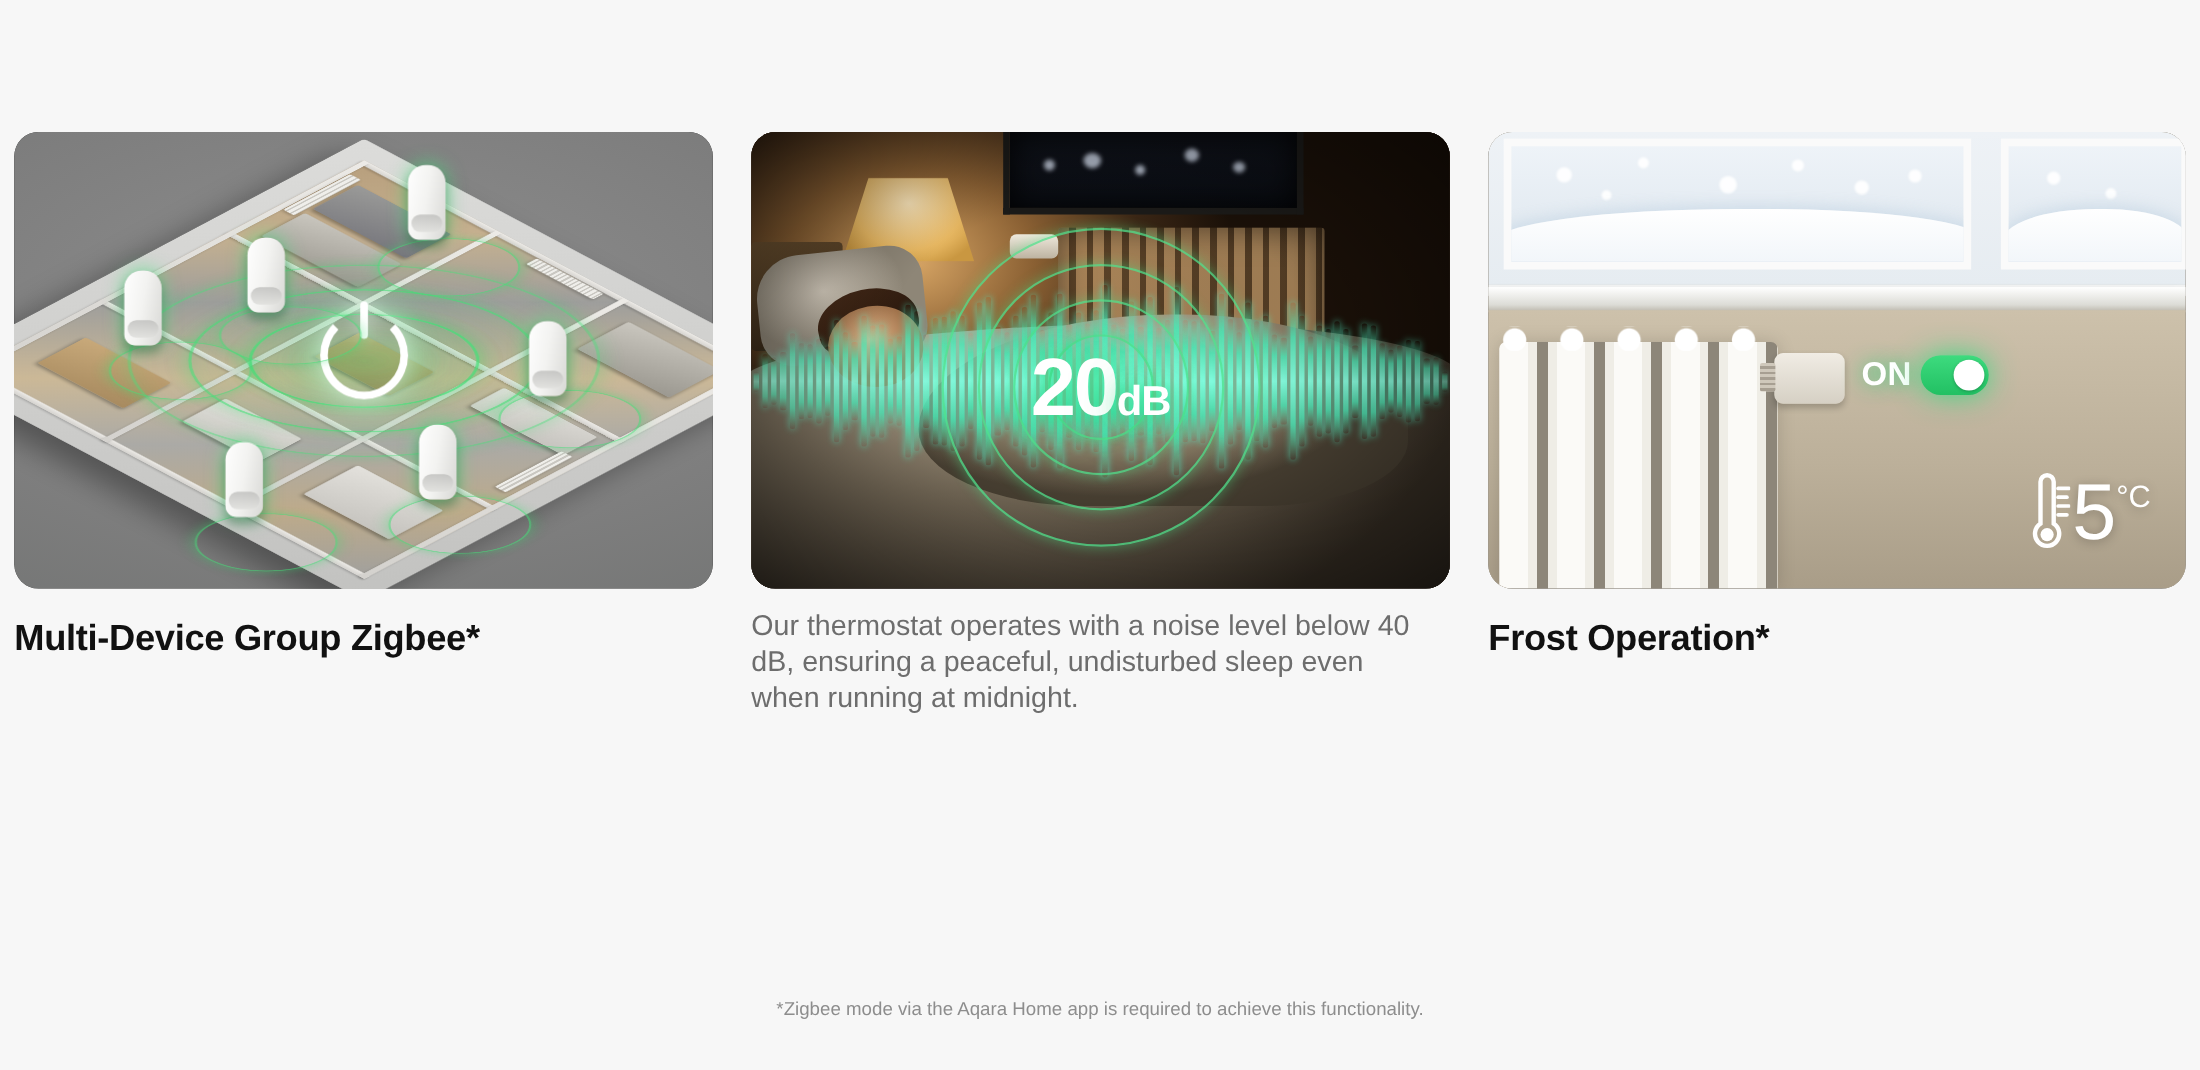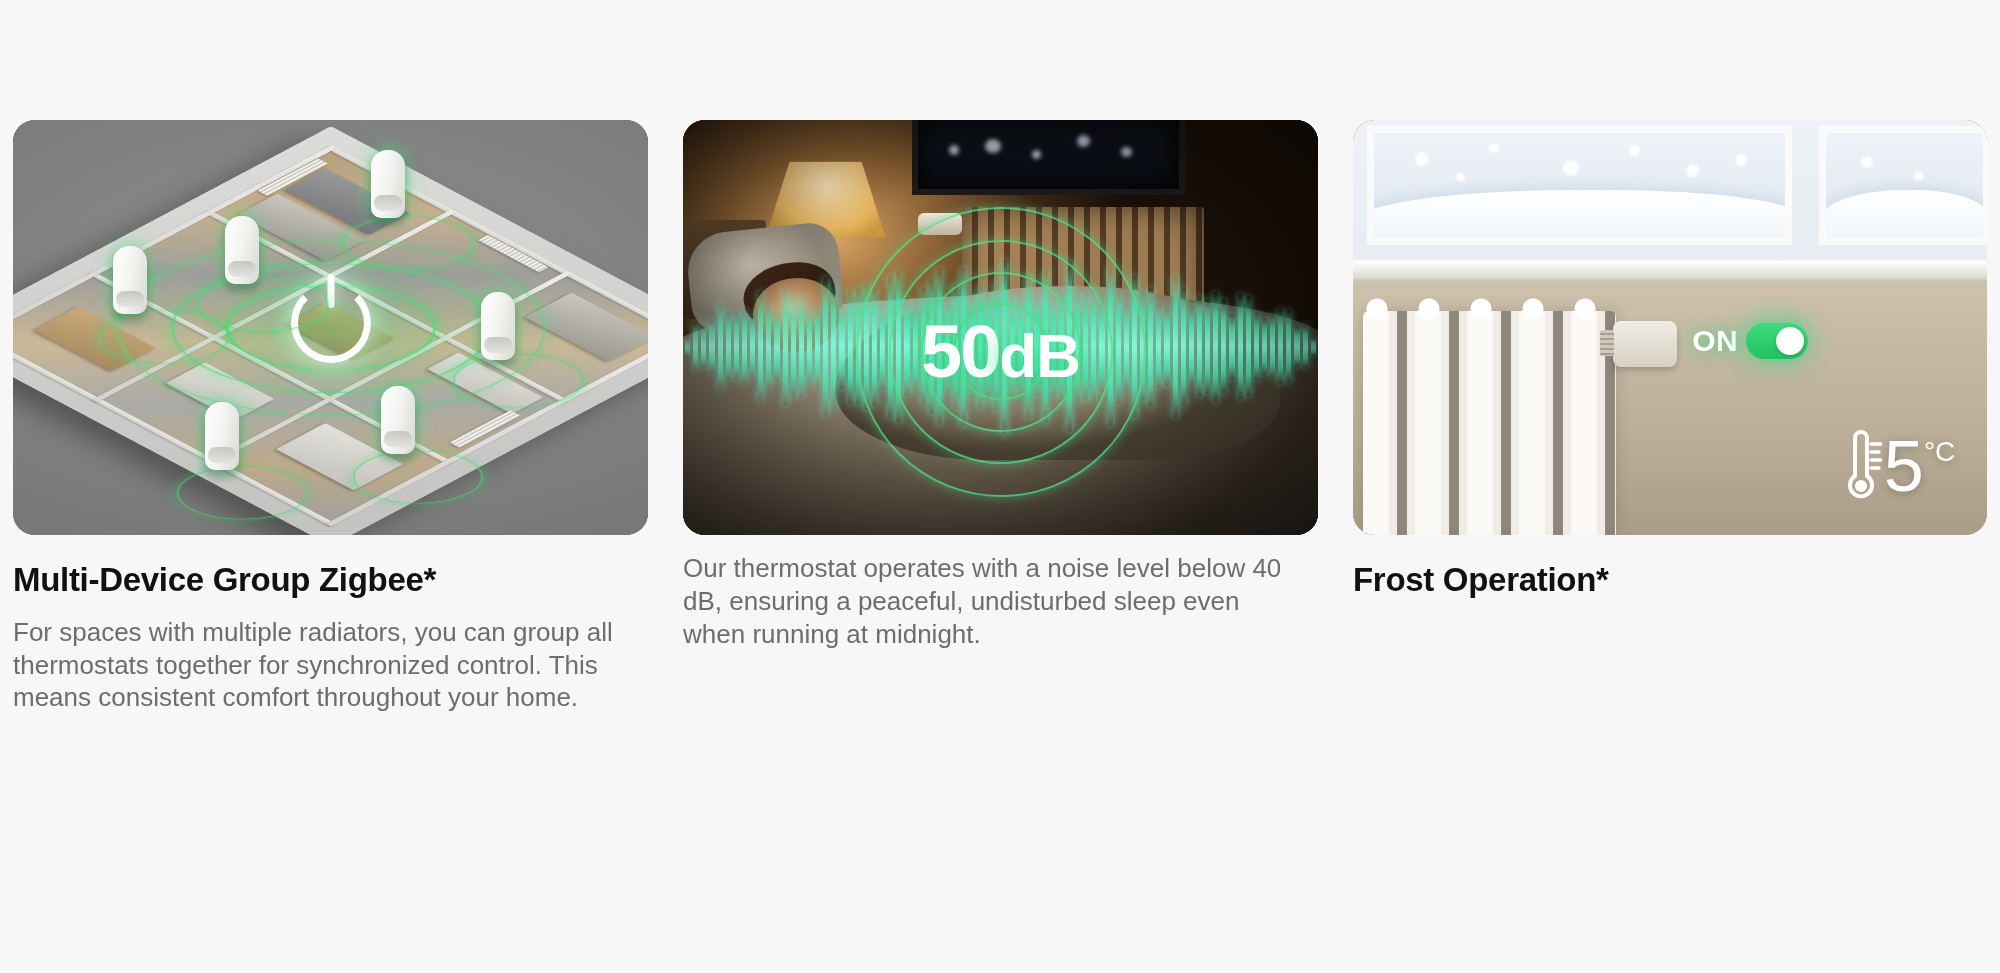--- a/index.html
+++ b/index.html
@@ -284,21 +284,21 @@
     left: 50%; top: 56%;
     transform: translate(-50%,-50%);
     color: #ffffff;
     font-weight: 700;
     letter-spacing: -2px;
     text-shadow: 0 0 22px rgba(40,220,130,.85), 0 0 46px rgba(40,200,120,.55);
     white-space: nowrap;
     font-size: 74px;
     line-height: 1;
   }
-  .db-label .unit { font-size: 62px; letter-spacing: -1px; }
+  .db-label .unit { font-size: 38px; letter-spacing: -1px; }
 
   
   .frost { position: absolute; inset: 0; background: #cfc3ae; }
   .fr-window {
     position: absolute;
     left: 0; top: 0; width: 100%; height: 36%;
     background: linear-gradient(180deg,#eef2f6 0%, #e6ecf1 100%);
     border-bottom: 10px solid #f3f4f4;
   }
   .fr-pane {
@@ -482,21 +482,20 @@
 
           <div class="trv" style="left:100px; top:126px;"></div>
           <div class="trv" style="left:212px; top:96px;"></div>
           <div class="trv" style="left:358px; top:30px;"></div>
           <div class="trv" style="left:468px; top:172px;"></div>
           <div class="trv" style="left:192px; top:282px;"></div>
           <div class="trv" style="left:368px; top:266px;"></div>
         </div>
       </div>
       <div class="feature-title">Multi-Device Group Zigbee*</div>
-      <div class="feature-desc">For spaces with multiple radiators, you can group all thermostats together for synchronized control. This means consistent comfort throughout your home.</div>
     </div>
 
     <div class="feature-card">
       <div class="media">
         <div class="bedroom">
           <div class="bd-wall"></div>
           <div class="bd-window">
             <i style="left:12%;top:36%;width:10px;height:10px;"></i>
             <i style="left:26%;top:28%;width:16px;height:14px;"></i>
             <i style="left:44%;top:44%;width:9px;height:9px;"></i>
@@ -598,21 +597,21 @@
           </div>
 
         <div class="sonar">
           <span style="width:96px;height:96px;"></span>
           <span style="width:160px;height:160px;"></span>
           <span style="width:224px;height:224px;"></span>
           <span style="width:290px;height:290px;"></span>
         </div>
 
         <div class="db-label">
-          <span>50</span><span class="unit">dB</span>
+          <span>20</span><span class="unit">dB</span>
         </div>
       </div>
       <div class="feature-desc">Our thermostat operates with a noise level below 40 dB, ensuring a peaceful, undisturbed sleep even when running at midnight.</div>
     </div>
 
     <div class="feature-card">
       <div class="media">
         <div class="frost">
           <div class="fr-window">
             <div class="fr-pane left">
@@ -657,13 +656,14 @@
           </svg>
           <span class="val">5</span>
           <span class="deg">°C</span>
         </div>
       </div>
       <div class="feature-title">Frost Operation*</div>
     </div>
 
   </div>
 
+  <div class="footnote">*Zigbee mode via the Aqara Home app is required to achieve this functionality.</div>
 </div>
 
 </body></html>

